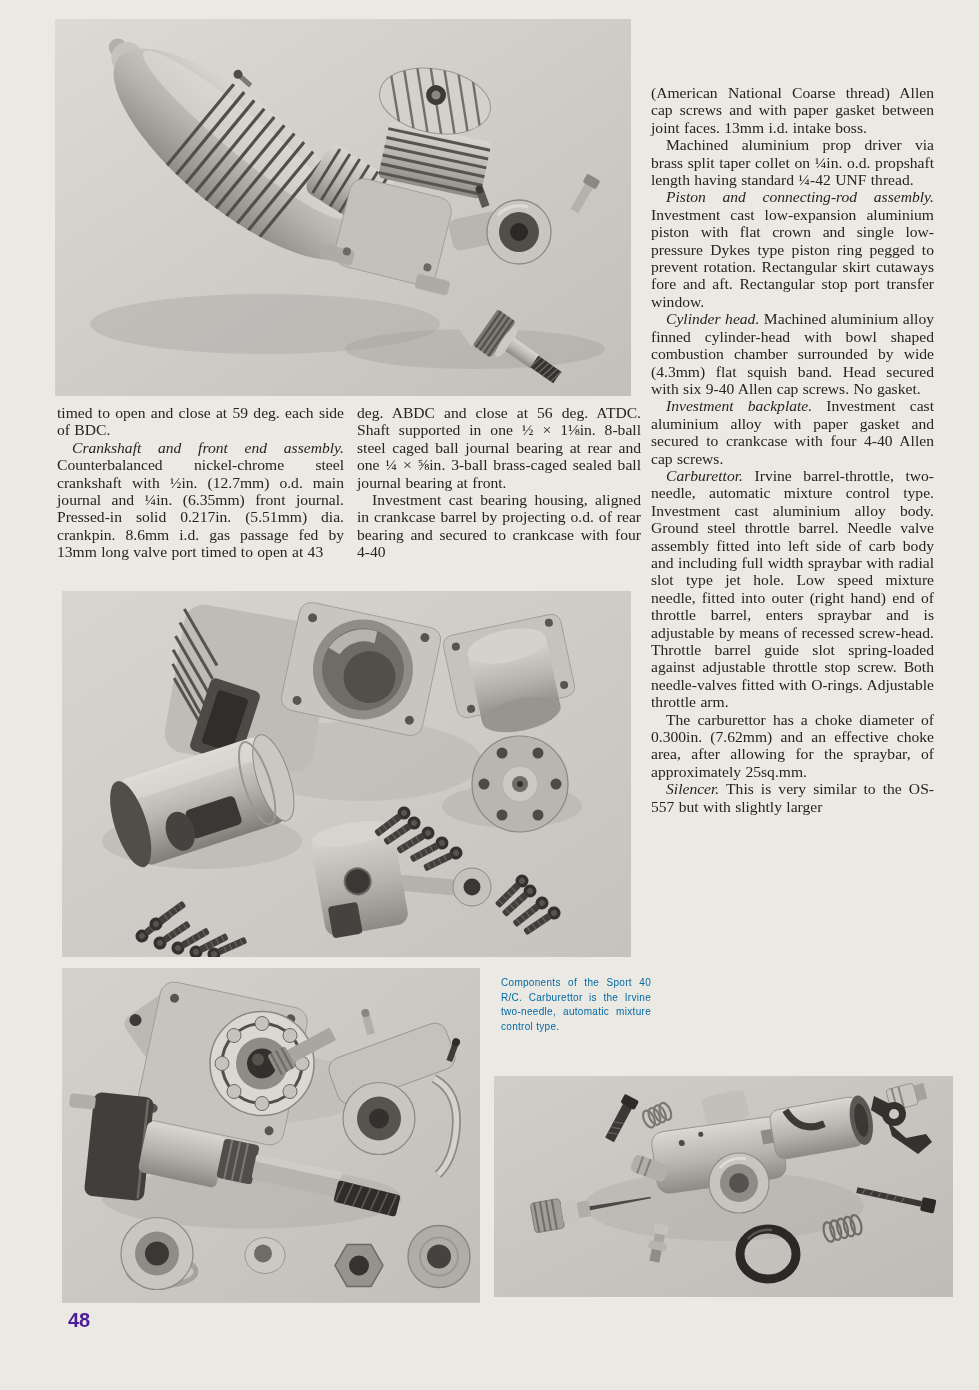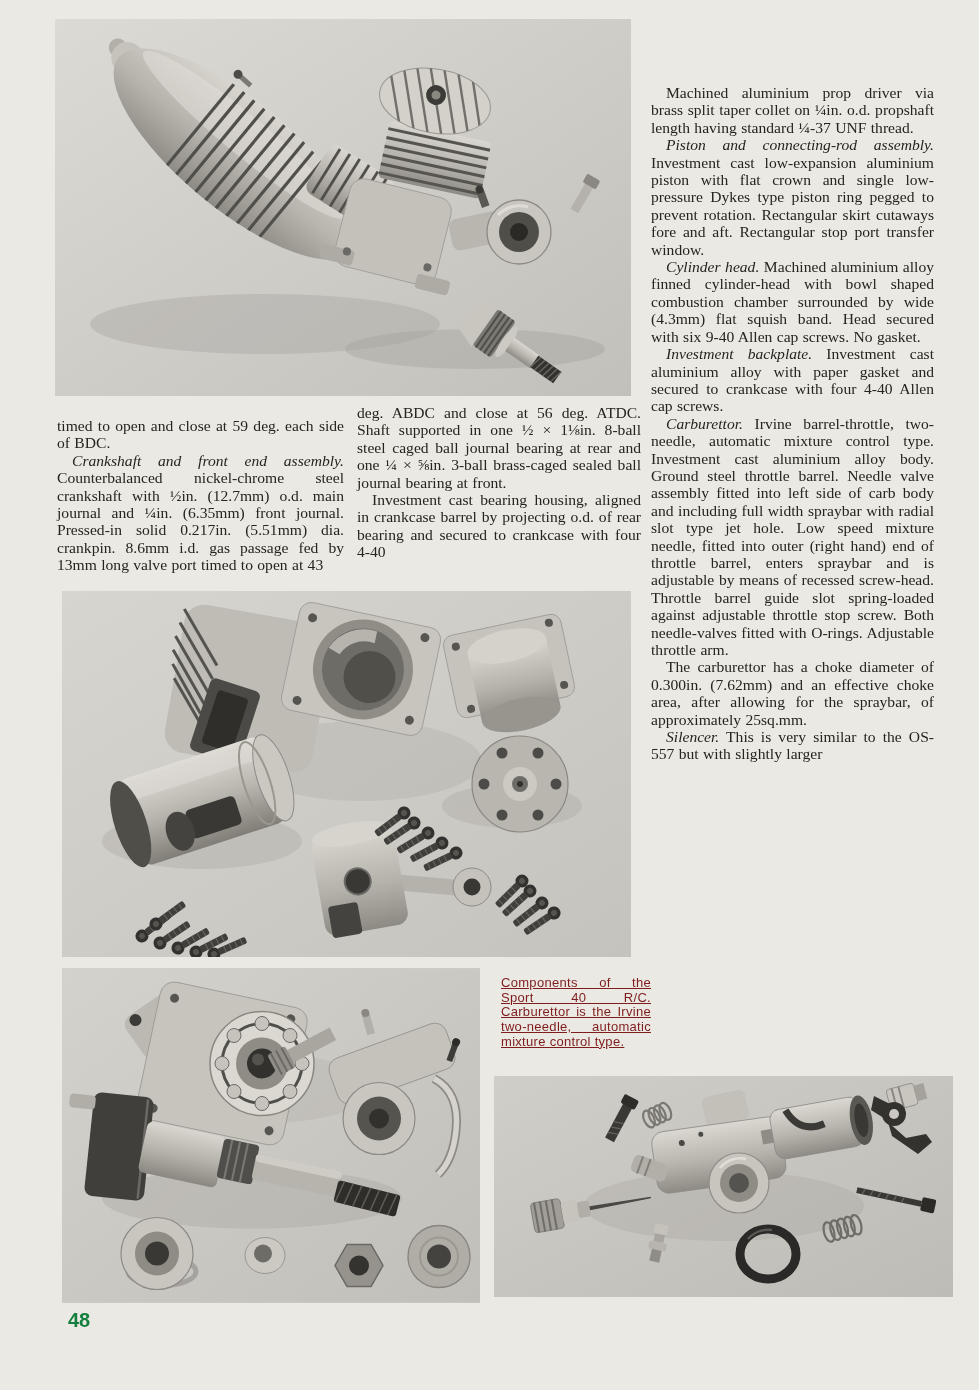--- a/index.html
+++ b/index.html
@@ -4,38 +4,38 @@
 <style>
   html,body{margin:0;padding:0;background:#b9b7b2;}
   .page{
     position:relative;width:979px;height:1390px;margin:0 auto;
     background:#ebe9e4;overflow:hidden;
     font-family:"Liberation Serif", serif;color:#26241f;
   }
   .photo{position:absolute;background:#d0cec9;}
   .photo svg{display:block;width:100%;height:100%;}
   .col{position:absolute;font-size:15.6px;line-height:17.4px;text-align:justify;word-spacing:.03em;}
-  #col-left{left:57px;top:404px;width:287px;margin-top:13px;}
+  #col-left{left:57px;top:404px;width:287px;}
   #col-middle{left:357px;top:404px;width:284px;}
   #col-right{left:651px;top:84px;width:283px;}
   #photo-top{left:55px;top:19px;width:576px;height:377px;}
   #photo-middle{left:62px;top:591px;width:569px;height:366px;}
   #photo-bottom-left{left:62px;top:968px;width:418px;height:335px;}
   #photo-bottom-right{left:494px;top:1076px;width:459px;height:221px;}
   .para{margin:0;}
   .ind{text-indent:15px;}
   .lead{font-style:italic;}
   #caption{
     position:absolute;left:501px;top:976px;width:150px;
-    font-family:"Liberation Sans", sans-serif;font-size:13px;line-height:14.7px;
-    letter-spacing:.3px;color:#7f1d1d;text-align:justify;text-decoration:underline;
+    font-family:"Liberation Sans", sans-serif;font-size:10px;line-height:14.7px;
+    letter-spacing:.3px;color:#0369a1;text-align:justify;
   }
   #page-number{
     position:absolute;left:68px;top:1309px;
-    font-family:"Liberation Sans", sans-serif;font-weight:bold;font-size:20px;color:#15803d;
+    font-family:"Liberation Sans", sans-serif;font-weight:bold;font-size:20px;color:#4c1d95;
   }
 </style>
 </head>
 <body>
 
 <div class="page">
 
   <div class="photo" id="photo-top">
     <svg viewBox="0 0 576 377">
       <defs>
@@ -175,21 +175,22 @@
     <p class="para"><span>timed to open and close at 59 deg. each side of BDC.</span></p>
     <p class="para ind"><span class="lead">Crankshaft and front end assembly.</span><span> Counterbalanced nickel-chrome steel crankshaft with ½in. (12.7mm) o.d. main journal and ¼in. (6.35mm) front journal. Pressed-in solid 0.217in. (5.51mm) dia. crankpin. 8.6mm i.d. gas passage fed by 13mm long valve port timed to open at 43</span></p>
   </div>
 
   <div class="col" id="col-middle">
     <p class="para"><span>deg. ABDC and close at 56 deg. ATDC. Shaft supported in one ½ × 1⅛in. 8-ball steel caged ball journal bearing at rear and one ¼ × ⅝in. 3-ball brass-caged sealed ball journal bearing at front.</span></p>
     <p class="para ind"><span>Investment cast bearing housing, aligned in crankcase barrel by projecting o.d. of rear bearing and secured to crankcase with four 4-40</span></p>
   </div>
 
   <div class="col" id="col-right">
-    <p class="para ind"><span>Machined aluminium prop driver via brass split taper collet on ¼in. o.d. propshaft length having standard ¼-37 UNF thread.</span></p>
+    <p class="para"><span>(American National Coarse thread) Allen cap screws and with paper gasket between joint faces. 13mm i.d. intake boss.</span></p>
+    <p class="para ind"><span>Machined aluminium prop driver via brass split taper collet on ¼in. o.d. propshaft length having standard ¼-42 UNF thread.</span></p>
     <p class="para ind"><span class="lead">Piston and connecting-rod assembly.</span><span> Investment cast low-expansion aluminium piston with flat crown and single low-pressure Dykes type piston ring pegged to prevent rotation. Rectangular skirt cutaways fore and aft. Rectangular stop port transfer window.</span></p>
     <p class="para ind"><span class="lead">Cylinder head.</span><span> Machined aluminium alloy finned cylinder-head with bowl shaped combustion chamber surrounded by wide (4.3mm) flat squish band. Head secured with six 9-40 Allen cap screws. No gasket.</span></p>
     <p class="para ind"><span class="lead">Investment backplate.</span><span> Investment cast aluminium alloy with paper gasket and secured to crankcase with four 4-40 Allen cap screws.</span></p>
     <p class="para ind"><span class="lead">Carburettor.</span><span> Irvine barrel-throttle, two-needle, automatic mixture control type. Investment cast aluminium alloy body. Ground steel throttle barrel. Needle valve assembly fitted into left side of carb body and including full width spraybar with radial slot type jet hole. Low speed mixture needle, fitted into outer (right hand) end of throttle barrel, enters spraybar and is adjustable by means of recessed screw-head. Throttle barrel guide slot spring-loaded against adjustable throttle stop screw. Both needle-valves fitted with O-rings. Adjustable throttle arm.</span></p>
     <p class="para ind"><span>The carburettor has a choke diameter of 0.300in. (7.62mm) and an effective choke area, after allowing for the spraybar, of approximately 25sq.mm.</span></p>
     <p class="para ind"><span class="lead">Silencer.</span><span> This is very similar to the OS-557 but with slightly larger</span></p>
   </div>
 
   <div class="photo" id="photo-middle">
     <svg viewBox="0 0 569 366">

